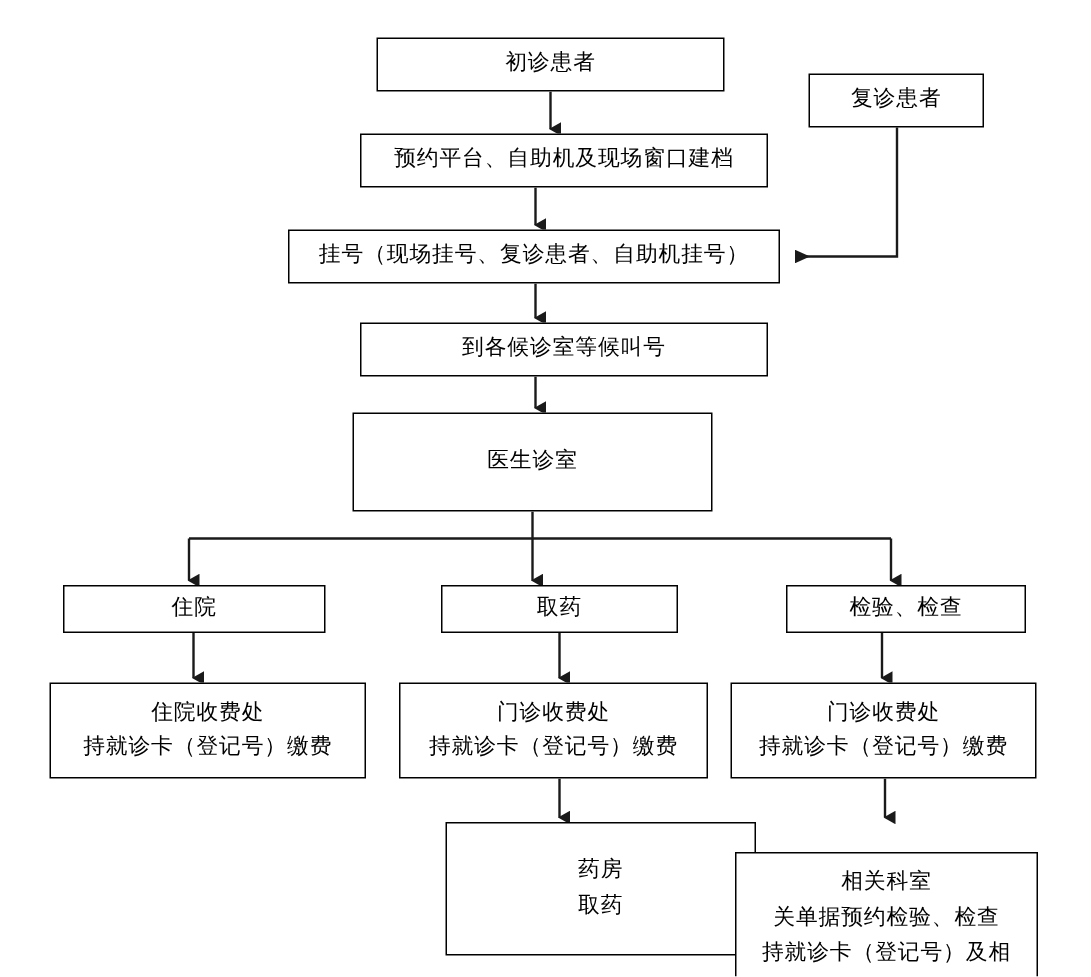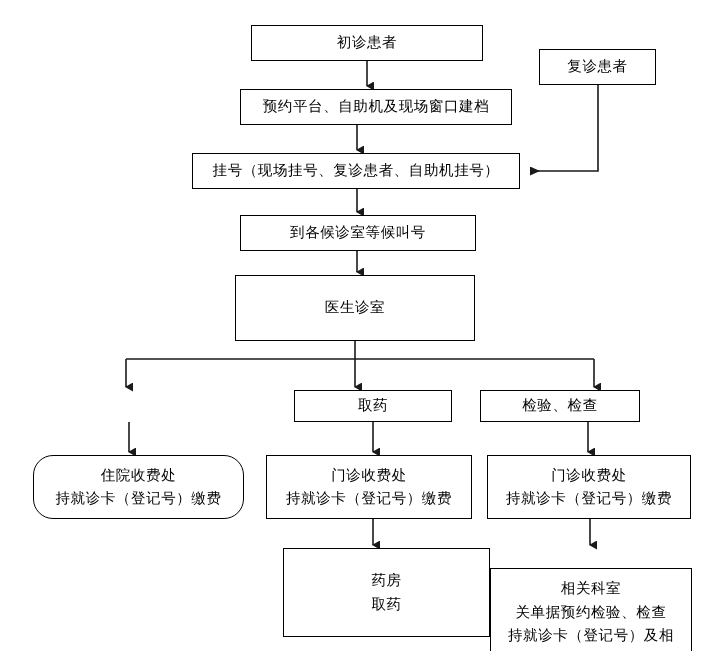--- a/index.html
+++ b/index.html
@@ -98,53 +98,56 @@
   </div>
 
   <div class="node" style="left:240px; top:89px; width:272px; height:36px;">
     <span class="line">预约平台、自助机及现场窗口建档</span>
   </div>
 
   <div class="node" style="left:192px; top:153px; width:328px; height:36px;">
     <span class="line">挂号（现场挂号、复诊患者、自助机挂号）</span>
   </div>
 
-  <div class="node" style="left:240px; top:215px; width:236px; height:36px;">
+  <div class="node" style="left:240px; top:215px; width:272px; height:36px;">
     <span class="line">到各候诊室等候叫号</span>
   </div>
 
   <div class="node" style="left:235px; top:275px; width:240px; height:66px;align-items:center;">
     <span class="line">医生诊室</span>
   </div>
 
+  <div class="node" style="left:42px; top:390px; width:175px; height:32px;">
+    <span class="line">住院</span>
+  </div>
 
   <div class="node" style="left:294px; top:390px; width:158px; height:32px;">
     <span class="line">取药</span>
   </div>
 
-  <div class="node" style="left:480px; top:390px; width:160px; height:32px;font-family:Liberation Serif, serif;">
+  <div class="node" style="left:524px; top:390px; width:160px; height:32px;font-family:Liberation Serif, serif;">
     <span class="line">检验、检查</span>
   </div>
 
-  <div class="node" style="left:33px; top:455px; width:211px; height:64px;border-radius:20px;">
+  <div class="node" style="left:33px; top:455px; width:211px; height:64px;">
     <span class="line">住院收费处</span>
     <span class="line">持就诊卡（登记号）缴费</span>
   </div>
 
   <div class="node" style="left:266px; top:455px; width:206px; height:64px;">
     <span class="line">门诊收费处</span>
     <span class="line">持就诊卡（登记号）缴费</span>
   </div>
 
   <div class="node" style="left:487px; top:455px; width:204px; height:64px;">
     <span class="line">门诊收费处</span>
     <span class="line">持就诊卡（登记号）缴费</span>
   </div>
 
-  <div class="node" style="left:283px; top:548px; width:207px; height:89px;">
+  <div class="node" style="left:297px; top:548px; width:207px; height:89px;">
     <span class="line">药房</span>
     <span class="line">取药</span>
   </div>
 
   <div class="node" style="left:490px; top:568px; width:202px; height:89px;">
     <span class="line">相关科室</span>
     <span class="line">关单据预约检验、检查</span>
     <span class="line">持就诊卡（登记号）及相</span>
   </div>
 

